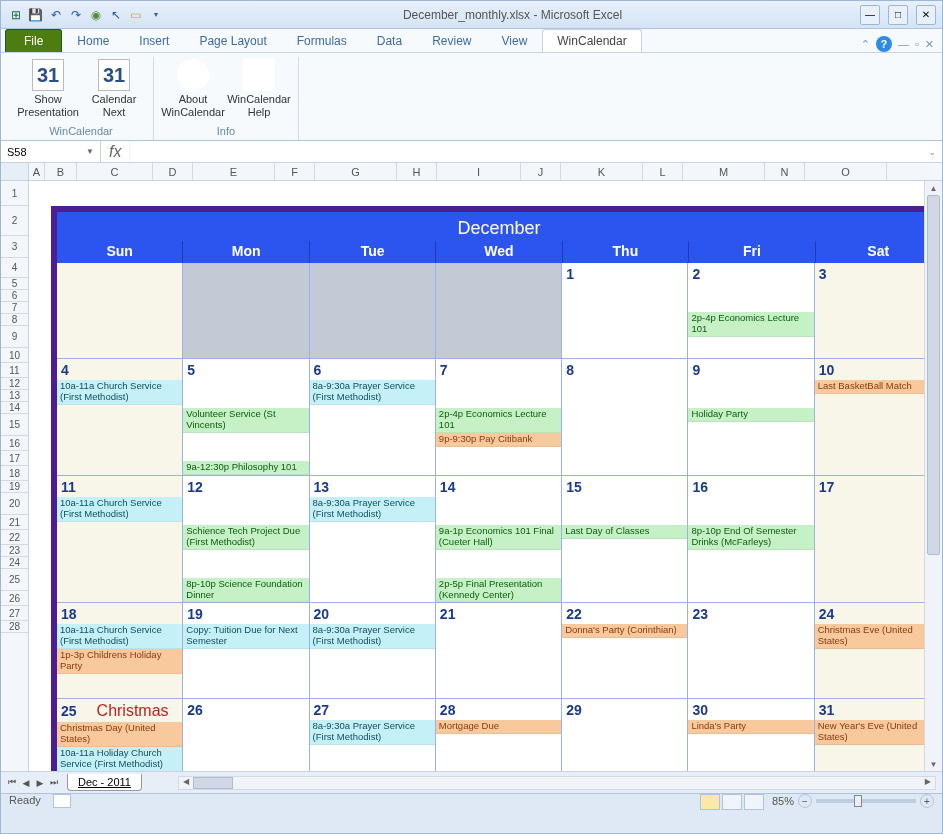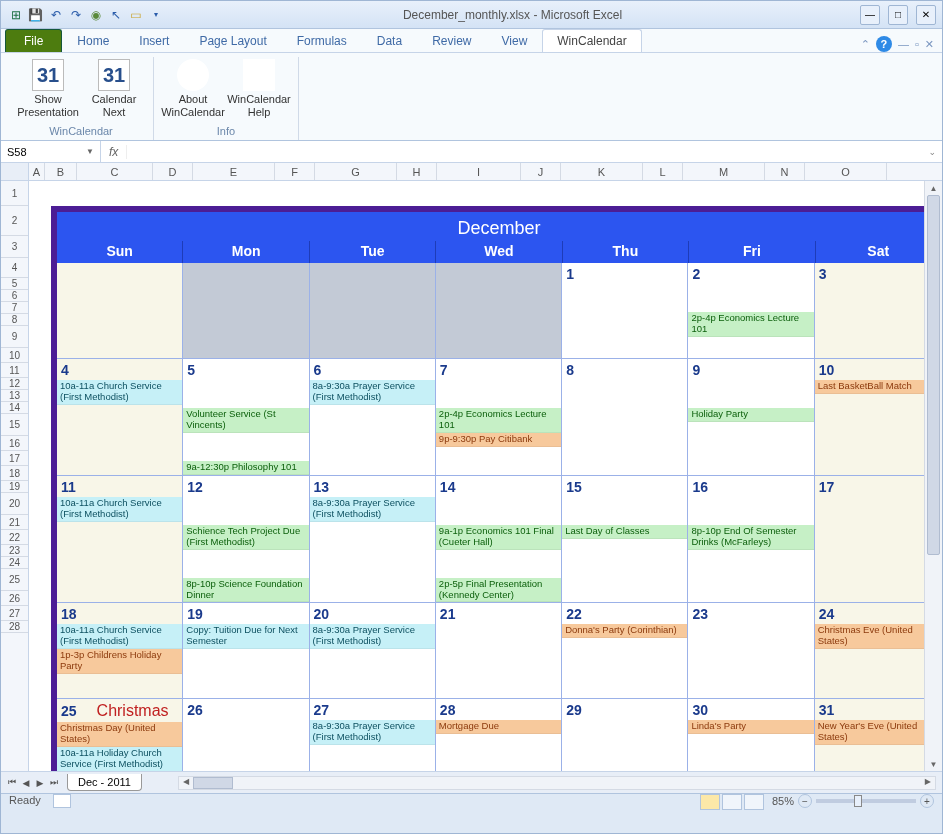--- a/index.html
+++ b/index.html
@@ -24,21 +24,21 @@
 .ribbon-btn { width: 62px; display: flex; flex-direction: column; align-items: center; justify-content: flex-start; padding: 2px; cursor: pointer; text-align: center; font-size: 11px; color: #333; line-height: 1.15; }
 .ribbon-btn .icon { width: 32px; height: 32px; margin-bottom: 2px; display: flex; align-items: center; justify-content: center; font-size: 20px; border: 1px solid #bbb; background: #fff; }
 .cal-icon { font-weight: bold; font-size: 16px; color: #284f8c; }
 .info-icon { border-radius: 50%; background: #2e8ae6; color: #fff; font-style: italic; font-weight: bold; border: none !important; }
 .book-icon { background: #b74a9c; color: #fff; border: none !important; font-weight: bold; }
 .ribbon-group-label { text-align: center; font-size: 11px; color: #6b87aa; padding: 2px 0 3px; }
 
 .formula-bar { height: 22px; background: #fff; border-bottom: 1px solid #c6d4e8; display: flex; align-items: center; }
 .name-box { width: 100px; border-right: 1px solid #c6d4e8; padding: 0 6px; font-size: 11px; height: 100%; display: flex; align-items: center; justify-content: space-between; }
 .name-box .dd { font-size: 8px; color: #666; }
-.fx { padding: 0 8px; color: #666; font-style: italic; font-size: 12px; border-right: 1px solid #eee; }
+.fx { padding: 0 8px; color: #666; font-style: italic; font-size: 16px; border-right: 1px solid #eee; }
 .fx-input { flex: 1; padding: 0 4px; }
 
 .grid-area { position: relative; background: #fff; }
 .col-headers { height: 18px; display: flex; background: #f3f6fb; border-bottom: 1px solid #c6d4e8; }
 .sel-all { width: 28px; border-right: 1px solid #c6d4e8; background: #e8eef7; }
 .col-h { border-right: 1px solid #d4dae4; text-align: center; font-size: 11px; color: #555; line-height: 18px; flex-shrink: 0; }
 .grid-content { display: flex; height: 590px; }
 .row-headers { width: 28px; background: #f3f6fb; border-right: 1px solid #c6d4e8; }
 .row-h { border-bottom: 1px solid #d4dae4; text-align: center; font-size: 10px; color: #555; flex-shrink: 0; }
 .cells { flex: 1; position: relative; overflow: hidden; }
@@ -60,21 +60,21 @@
 .ev.orange { background: #f7c99c; color: #8c3a0d; }
 
 .vscroll { position: absolute; right: 0; top: 18px; width: 18px; bottom: 0; background: #f0f3f8; border-left: 1px solid #d4dae4; }
 .vscroll .thumb { position: absolute; top: 14px; left: 2px; right: 2px; height: 360px; background: #d0d8e6; border: 1px solid #b0bcd0; border-radius: 2px; }
 .vscroll .arr { position: absolute; left: 0; right: 0; height: 14px; display: flex; align-items: center; justify-content: center; font-size: 8px; color: #666; cursor: pointer; }
 .vscroll .arr.up { top: 0; } .vscroll .arr.dn { bottom: 0; }
 
 .sheet-tabs { height: 22px; background: #e8eef7; border-top: 1px solid #c6d4e8; display: flex; align-items: center; }
 .tab-nav { display: flex; gap: 0; padding: 0 4px; }
 .tab-nav-btn { width: 14px; height: 16px; display: flex; align-items: center; justify-content: center; font-size: 9px; color: #555; cursor: pointer; }
-.sheet-tab { background: #fff; border: 1px solid #999; border-top: none; padding: 2px 10px; font-size: 11px; margin-left: 2px; border-radius: 0 0 4px 4px; cursor: pointer; }
+.sheet-tab { background: #fff; border: 1px solid #999; border-top: none; padding: 2px 10px; font-size: 11px; margin-left: 2px; border-radius: 0 0 4px 4px; cursor: pointer; text-decoration: underline; }
 .hscroll { flex: 1; margin: 0 6px; height: 14px; background: #f0f3f8; border: 1px solid #d4dae4; position: relative; }
 .hscroll .thumb { position: absolute; left: 0; top: 0; bottom: 0; width: 40px; background: #d0d8e6; border: 1px solid #b0bcd0; }
 
 .status-bar { height: 22px; background: #dfe9f5; border-top: 1px solid #b0c4de; display: flex; align-items: flex-start; padding: 0 8px; font-size: 11px; color: #555; }
 .status-bar .views { margin-left: auto; display: flex; gap: 2px; }
 .view-btn { width: 20px; height: 16px; border: 1px solid #b0c4de; background: #f0f5fb; cursor: pointer; }
 .view-btn.active { background: #fce8a8; }
 .zoom { display: flex; align-items: center; gap: 4px; margin-left: 8px; }
 .slider { width: 100px; height: 4px; background: #c0cce0; position: relative; }
 .slider .knob { position: absolute; left: 38px; top: -4px; width: 8px; height: 12px; background: #e8f0fb; border: 1px solid #888; }

